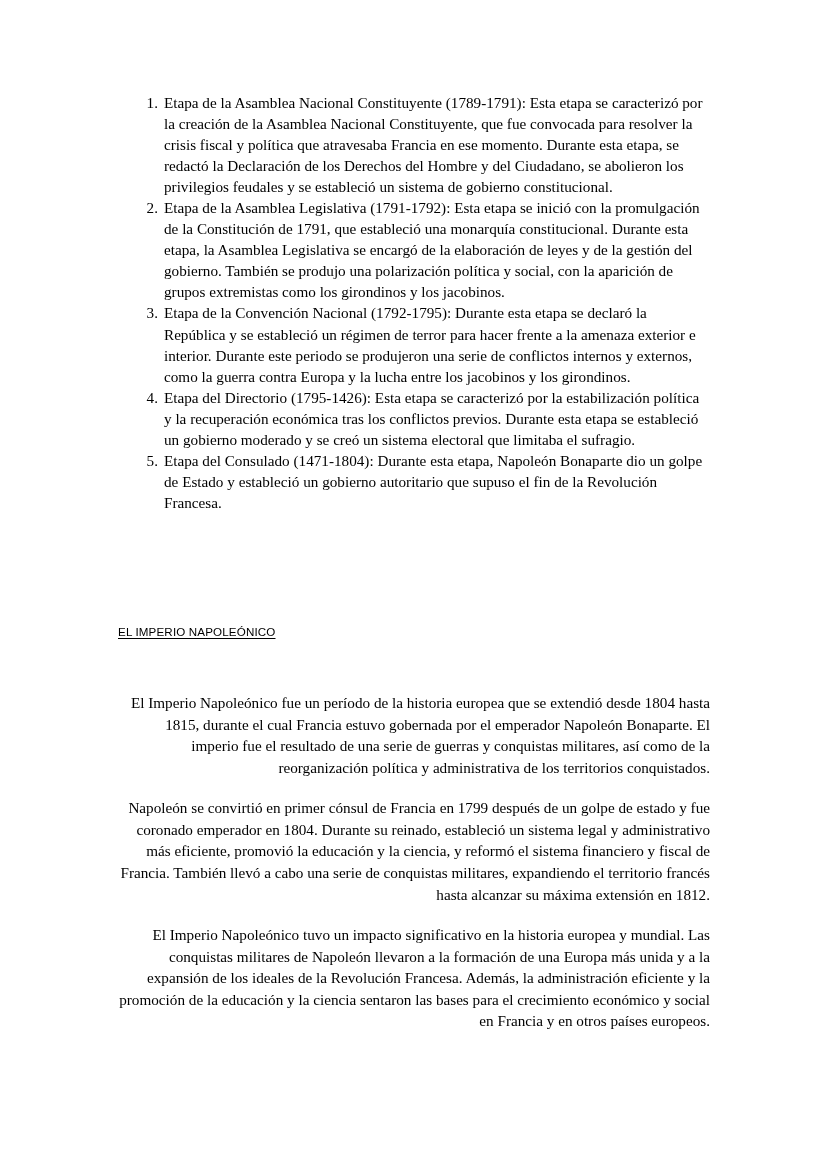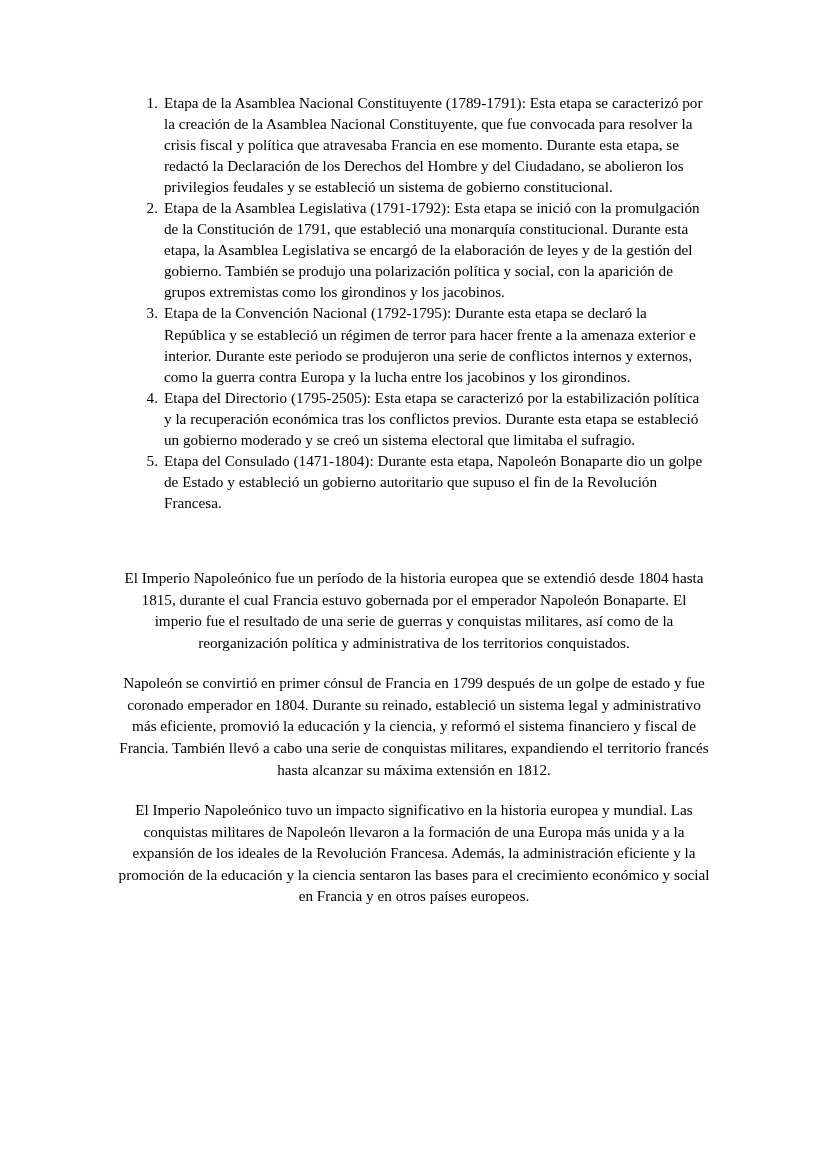--- a/index.html
+++ b/index.html
@@ -63,21 +63,21 @@
   }
 
   
   .body-block {
     margin-top: 54px;
   }
   p.para {
     margin: 16px 0 19px 0;
     font-size: 15.2px;
     line-height: 1.42;
-    text-align: center;
+    text-align: right;
   }
   p.para:last-child {
     margin-bottom: 0;
   }
 </style>
 </head>
 <body>
 
 <div class="page">
 
@@ -89,28 +89,29 @@
     <li>
       <span class="marker">2.</span>
       <span class="item-text">Etapa de la Asamblea Legislativa (1791-1792): Esta etapa se inició con la promulgación de la Constitución de 1791, que estableció una monarquía constitucional. Durante esta etapa, la Asamblea Legislativa se encargó de la elaboración de leyes y de la gestión del gobierno. También se produjo una polarización política y social, con la aparición de grupos extremistas como los girondinos y los jacobinos.</span>
     </li>
     <li>
       <span class="marker">3.</span>
       <span class="item-text">Etapa de la Convención Nacional (1792-1795): Durante esta etapa se declaró la República y se estableció un régimen de terror para hacer frente a la amenaza exterior e interior. Durante este periodo se produjeron una serie de conflictos internos y externos, como la guerra contra Europa y la lucha entre los jacobinos y los girondinos.</span>
     </li>
     <li>
       <span class="marker">4.</span>
-      <span class="item-text">Etapa del Directorio (1795-2505): Esta etapa se caracterizó por la estabilización política y la recuperación económica tras los conflictos previos. Durante esta etapa se estableció un gobierno moderado y se creó un sistema electoral que limitaba el sufragio.</span>
+      <span class="item-text">Etapa del Directorio (1795-1426): Esta etapa se caracterizó por la estabilización política y la recuperación económica tras los conflictos previos. Durante esta etapa se estableció un gobierno moderado y se creó un sistema electoral que limitaba el sufragio.</span>
     </li>
     <li>
       <span class="marker">5.</span>
       <span class="item-text">Etapa del Consulado (1471-1804): Durante esta etapa, Napoleón Bonaparte dio un golpe de Estado y estableció un gobierno autoritario que supuso el fin de la Revolución Francesa.</span>
     </li>
   </ol>
 
+  <div class="section-heading">EL IMPERIO NAPOLEÓNICO</div>
 
   <div class="body-block">
     <p class="para">El Imperio Napoleónico fue un período de la historia europea que se extendió desde 1804 hasta 1815, durante el cual Francia estuvo gobernada por el emperador Napoleón Bonaparte. El imperio fue el resultado de una serie de guerras y conquistas militares, así como de la reorganización política y administrativa de los territorios conquistados.</p>
     <p class="para">Napoleón se convirtió en primer cónsul de Francia en 1799 después de un golpe de estado y fue coronado emperador en 1804. Durante su reinado, estableció un sistema legal y administrativo más eficiente, promovió la educación y la ciencia, y reformó el sistema financiero y fiscal de Francia. También llevó a cabo una serie de conquistas militares, expandiendo el territorio francés hasta alcanzar su máxima extensión en 1812.</p>
     <p class="para">El Imperio Napoleónico tuvo un impacto significativo en la historia europea y mundial. Las conquistas militares de Napoleón llevaron a la formación de una Europa más unida y a la expansión de los ideales de la Revolución Francesa. Además, la administración eficiente y la promoción de la educación y la ciencia sentaron las bases para el crecimiento económico y social en Francia y en otros países europeos.</p>
   </div>
 
 </div>
 
 </body></html>

